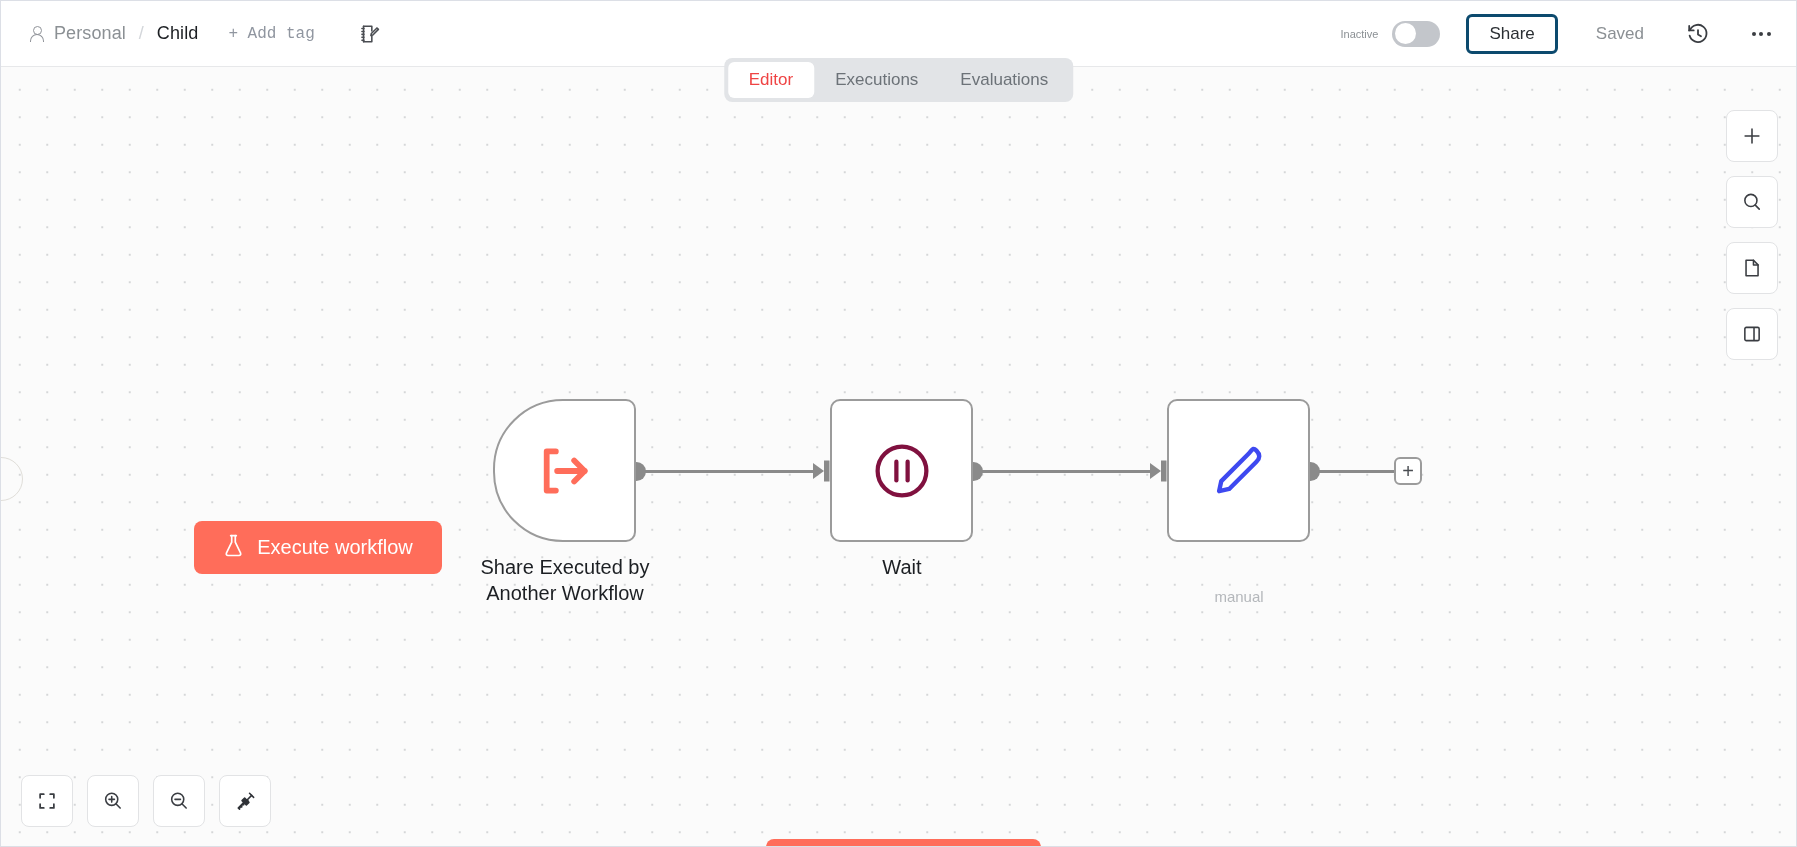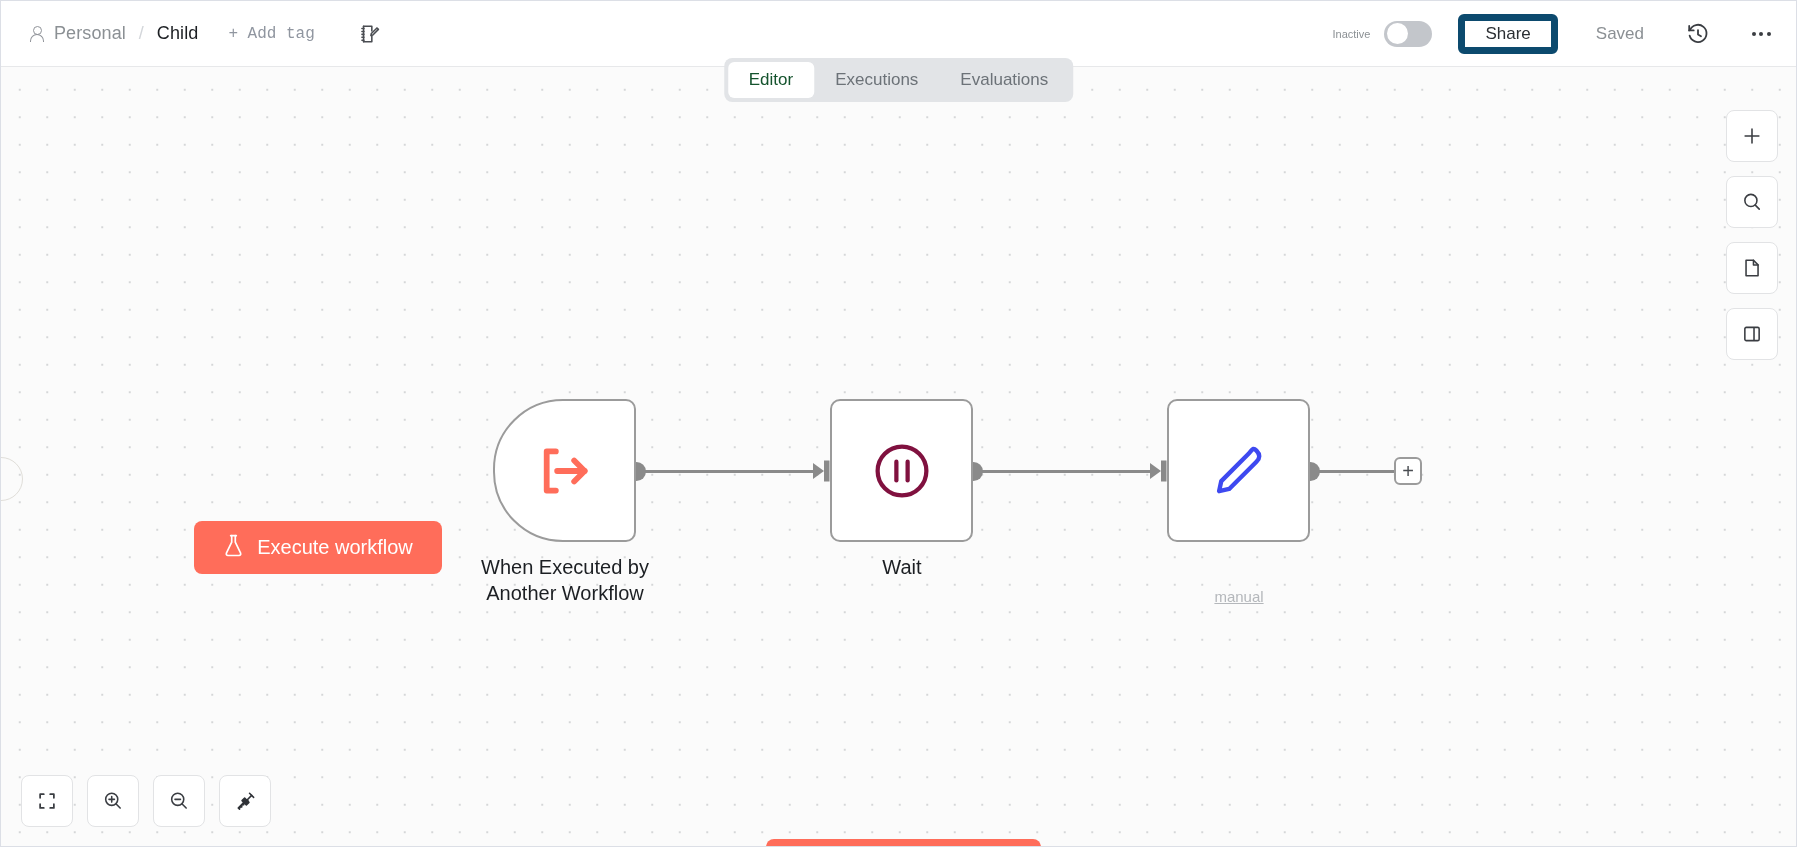--- a/index.html
+++ b/index.html
@@ -59,21 +59,21 @@
     background: #c3c6cb; position: relative; cursor: pointer;
   }
   .toggle .knob {
     position: absolute; top: 2.5px; left: 2.5px;
     width: 21px; height: 21px; border-radius: 50%;
     background: #fff;
   }
   .share-btn {
     margin-left: 26px;
     height: 40px; padding: 0 20px;
-    border: 7px solid #0c4a6e; border-radius: 6px;
+    border: 3px solid #0c4a6e; border-radius: 6px;
     background: #fff; color: #2b2f33; font-size: 17px;
     font-family: "Liberation Sans", sans-serif;
     display: flex; align-items: center; cursor: pointer;
   }
   .saved-label { margin-left: 38px; font-size: 17px; color: #8b9094; }
   .history-icon { margin-left: 42px; width: 24px; height: 24px; cursor: pointer; }
   .dots-icon {
     margin-left: 38px; width: 26px; height: 24px; cursor: pointer;
     display: flex; align-items: center; justify-content: center; gap: 3.5px;
   }
@@ -86,21 +86,21 @@
     background: #e2e4e7;
     border-radius: 8px; padding: 4px;
     display: flex; gap: 0;
     z-index: 45;
   }
   .tab {
     font-size: 17px; color: #6c7278;
     padding: 8px 21px; border-radius: 6px;
     cursor: pointer; white-space: nowrap;
   }
-  .tab.active { background: #ffffff; color: #14532d; }
+  .tab.active { background: #ffffff; color: #ef4444; }
 
   
   .canvas {
     position: absolute; top: 65px; left: 0;
     width: 100%; height: 782px;
     background-color: #fbfbfb;
     background-image: radial-gradient(circle, #d5d6d8 1.1px, transparent 1.2px);
     background-size: 27.5px 27.5px;
     background-position: 5px 9px;
     border-top: 1px solid #e7e8ea;
@@ -271,38 +271,38 @@
 
     <div class="plus-stub" style="left:1393px; top:390px;">+</div>
 
     <div class="node trigger" style="left:492px; top:332px;">
       <svg width="68" height="68" viewBox="0 0 52 52" fill="none" stroke="#ff6d5a" stroke-width="4.4" stroke-linecap="round" stroke-linejoin="round">
         <path d="M19 11 H12 V41 H19"></path>
         <path d="M20 26 H41"></path>
         <path d="M33 18 L41 26 L33 34"></path>
       </svg>
     </div>
-    <div class="node-caption" style="left:434px; top:487px;">When Executed by
+    <div class="node-caption" style="left:434px; top:487px;">Share Executed by
 Another Workflow</div>
 
     <div class="node" style="left:829px; top:332px;">
       <svg width="60" height="60" viewBox="0 0 48 48" fill="none" stroke="#80113f" stroke-width="3.4" stroke-linecap="round">
         <circle cx="24" cy="24" r="19.5"></circle>
         <path d="M19.5 16.5 V31.5"></path>
         <path d="M28.5 16.5 V31.5"></path>
       </svg>
     </div>
     <div class="node-caption" style="left:771px; top:487px;">Wait</div>
 
     <div class="node" style="left:1166px; top:332px;">
       <svg width="62" height="62" viewBox="0 0 48 48" fill="none" stroke="#3e49f0" stroke-width="3.4" stroke-linecap="round" stroke-linejoin="round">
         <path d="M37.5 8.2 C40.4 11.1 40.4 13.9 37.5 16.8 L16.4 37.9 L8.6 39.6 L10.3 31.8 L31.4 10.7 C34.3 7.8 34.6 5.3 37.5 8.2 Z"></path>
       </svg>
     </div>
-    <div class="node-sub" style="left:1108px; top:521px;text-decoration:underline;">manual</div>
+    <div class="node-sub" style="left:1108px; top:521px;">manual</div>
 
     <button class="exec-btn exec-trigger">
       <span>
         <svg width="21" height="23" viewBox="0 0 20 22" fill="none" stroke="#ffffff" stroke-width="1.6" stroke-linecap="round" stroke-linejoin="round">
           <path d="M7.3 1.6h5.4"></path>
           <path d="M8.3 1.6v6.2L3.2 18.4a1.6 1.6 0 0 0 1.4 2.2h10.8a1.6 1.6 0 0 0 1.4-2.2L11.7 7.8V1.6"></path>
         </svg>
       </span>
       <span>Execute workflow</span>
     </button>

